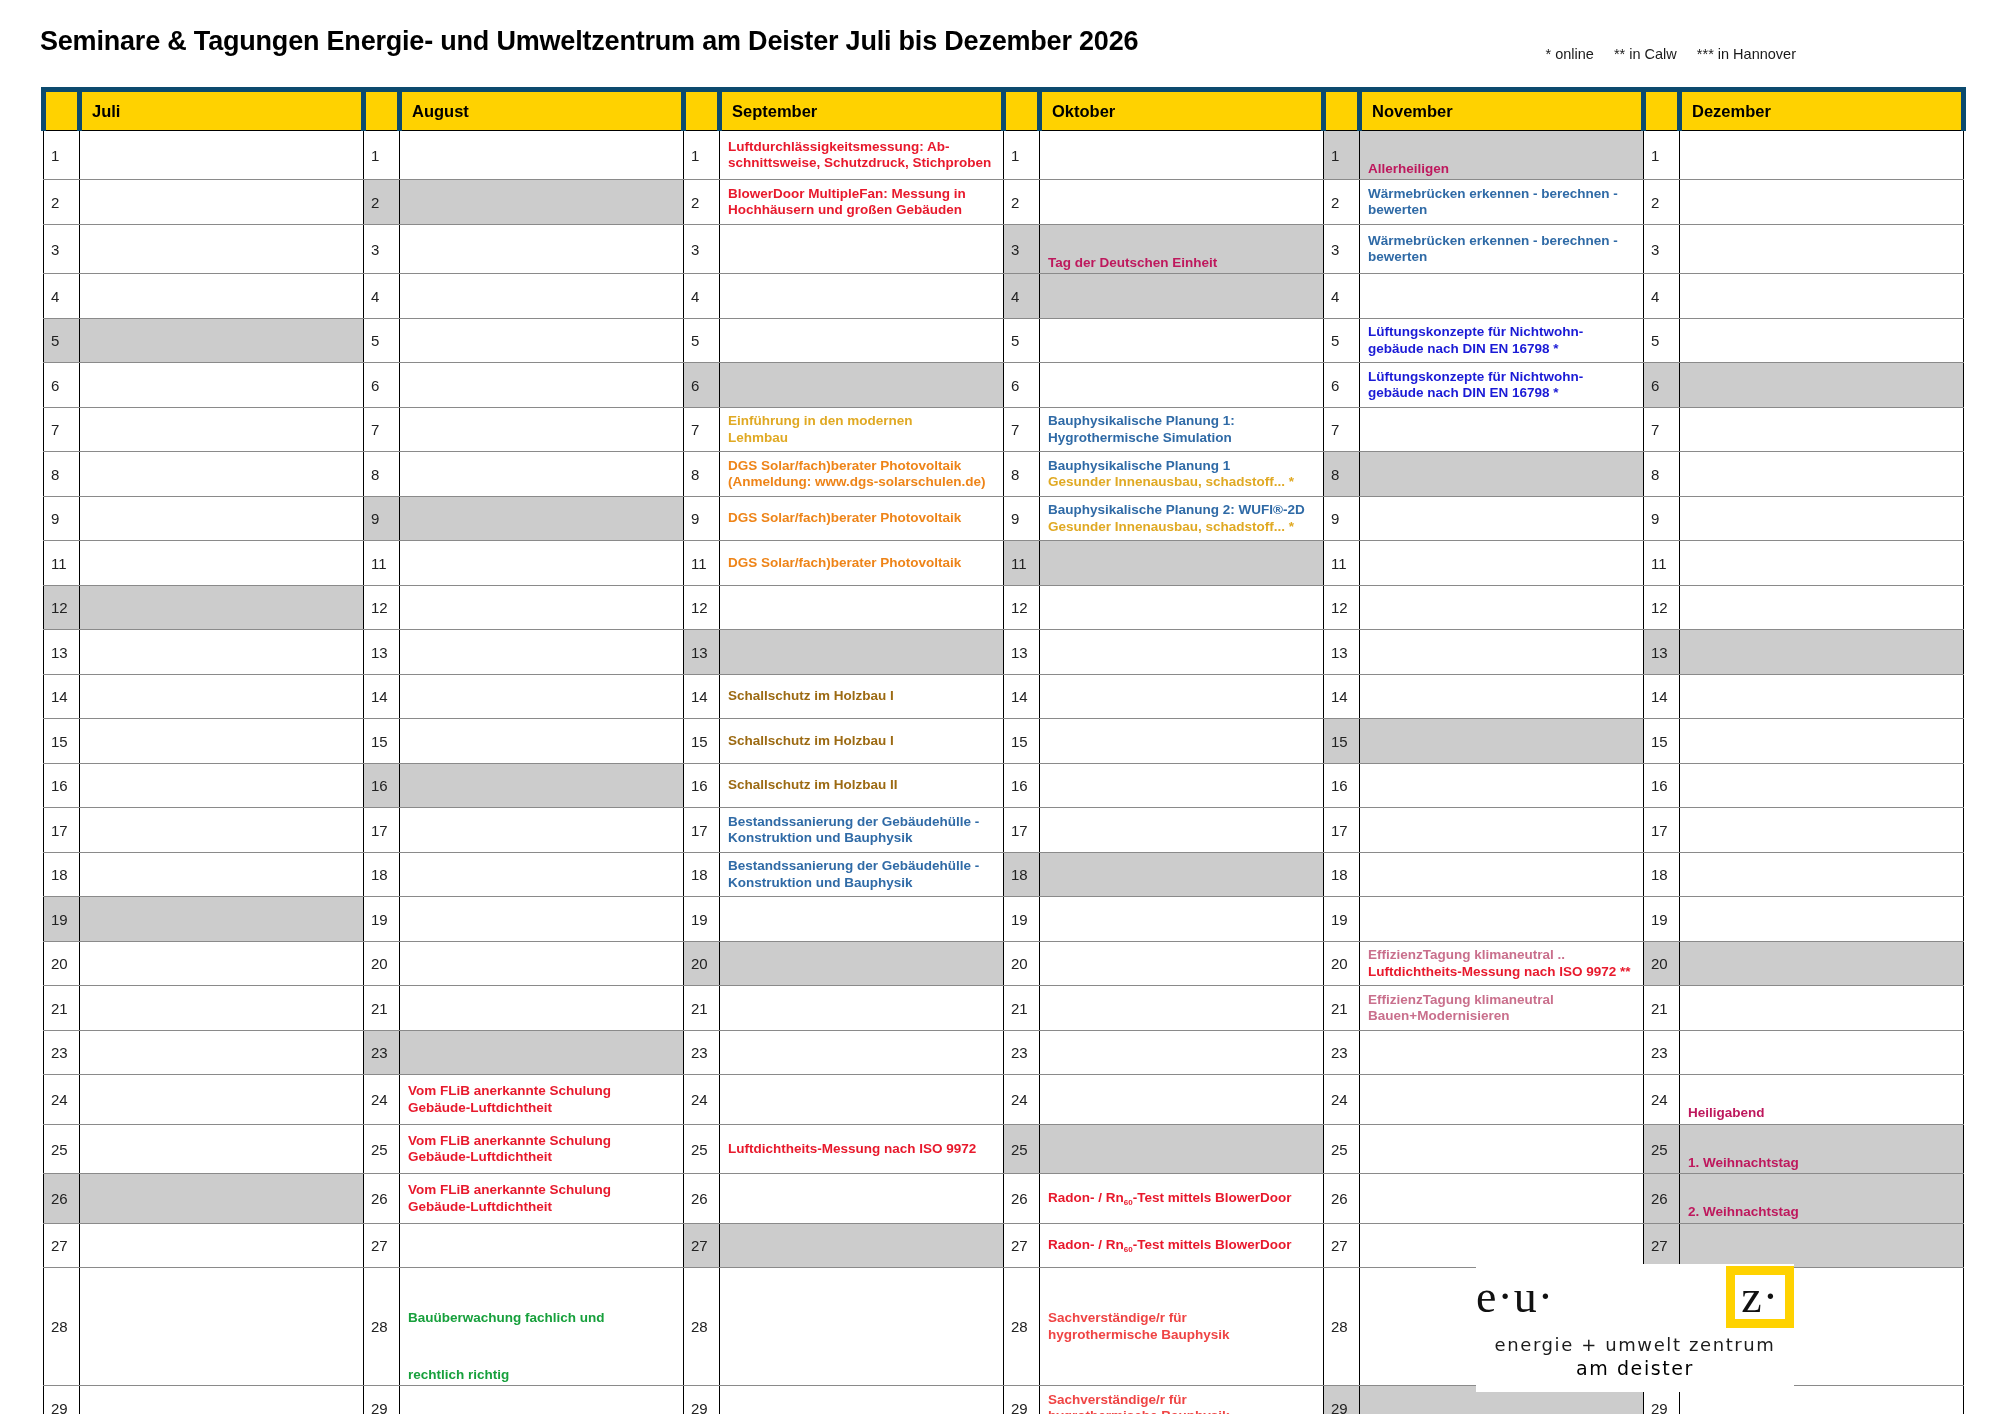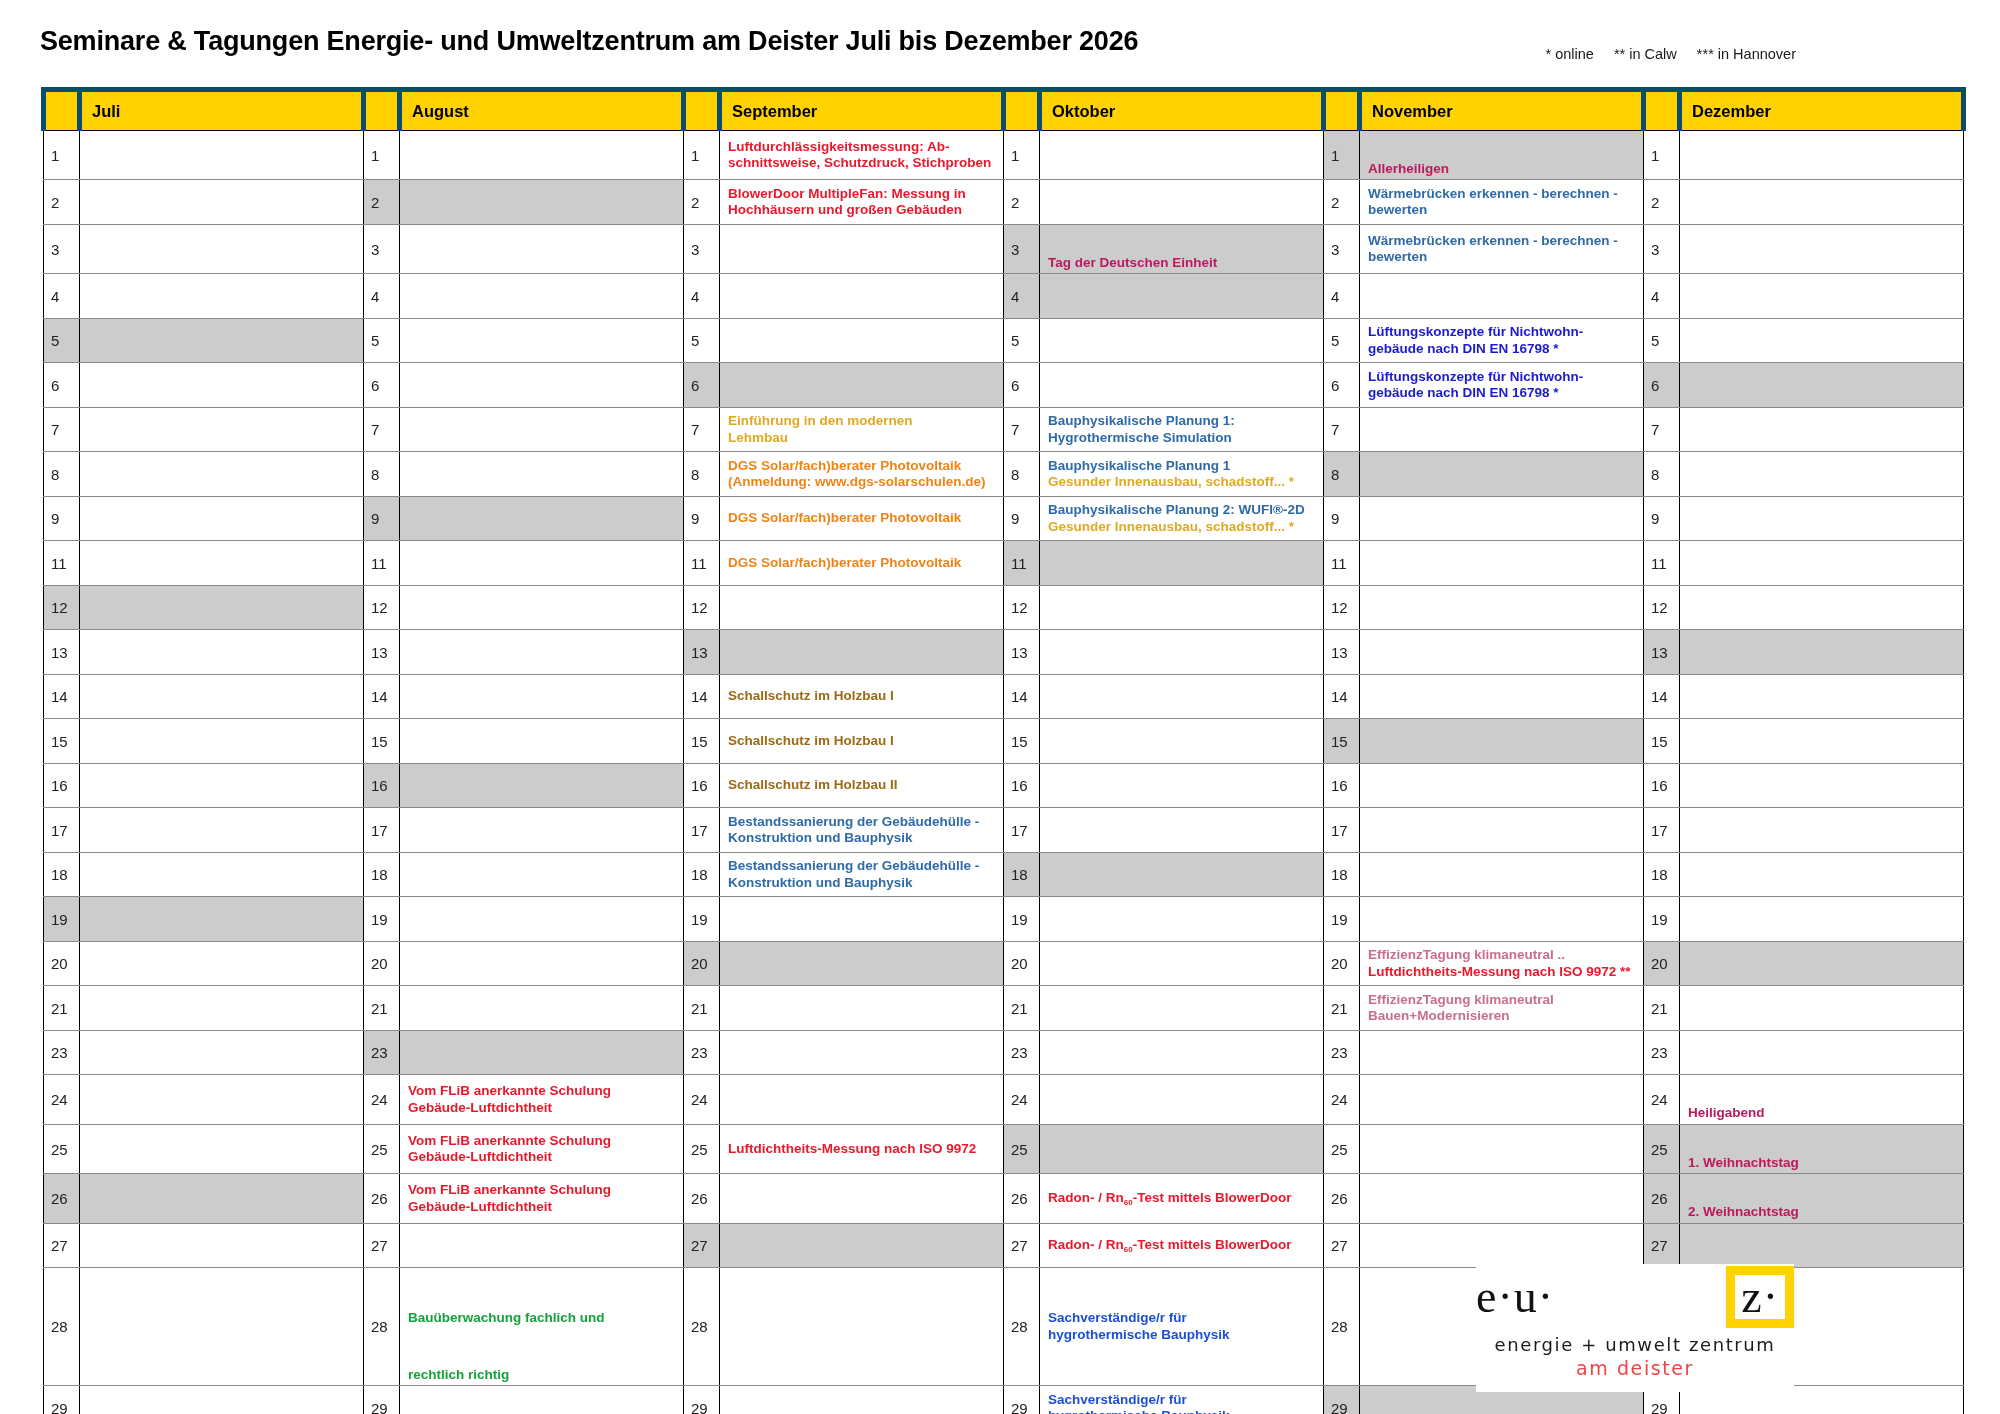--- a/index.html
+++ b/index.html
@@ -103,21 +103,21 @@
   td.shaded { background: #cccccc; }
 
   
   .c-red    { color: #e8192c; }
   .c-blue   { color: #1a1ad6; }
   .c-steel  { color: #2f6aa6; }
   .c-orange { color: #ee8418; }
   .c-gold   { color: #e0a923; }
   .c-brown  { color: #9c6a12; }
   .c-green  { color: #17a03c; margin-top: 40px; }
-  .c-gray   { color: #1d4ed8; }
+  .c-gray   { color: #ef4444; }
   .c-rose   { color: #c96f8c; }
   .c-black  { color: #be185d; margin-top: 28px; }
   .c-black  { font-weight: bold; }
   .evline { display: block; white-space: nowrap; overflow: hidden; }
   sub { font-size: 8px; vertical-align: baseline; position: relative; top: 3px; }
 
   
   #logo {
     position: absolute;
     right: 40px;
@@ -154,21 +154,21 @@
     font-size: 18px;
     letter-spacing: 1.6px;
     margin-top: 8px;
     color: #1c1c1c;
   }
   #logo .sub2 {
     font-family: "DejaVu Sans", sans-serif;
     font-size: 19px;
     letter-spacing: 1.6px;
     margin-top: 2px;
-    color: #ef4444;
+    color: #000000;
   }
 </style>
 </head>
 <body>
 
 <div class="page">
 
   <div class="title-row">
     <div id="page-title">Seminare &amp; Tagungen Energie- und Umweltzentrum am Deister Juli bis Dezember 2026</div>
   </div>

